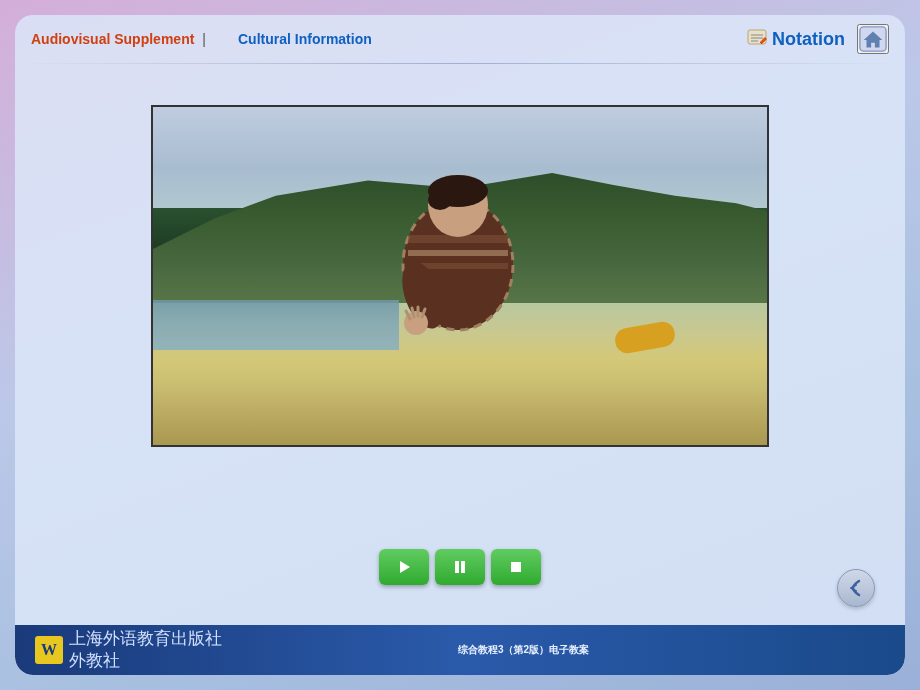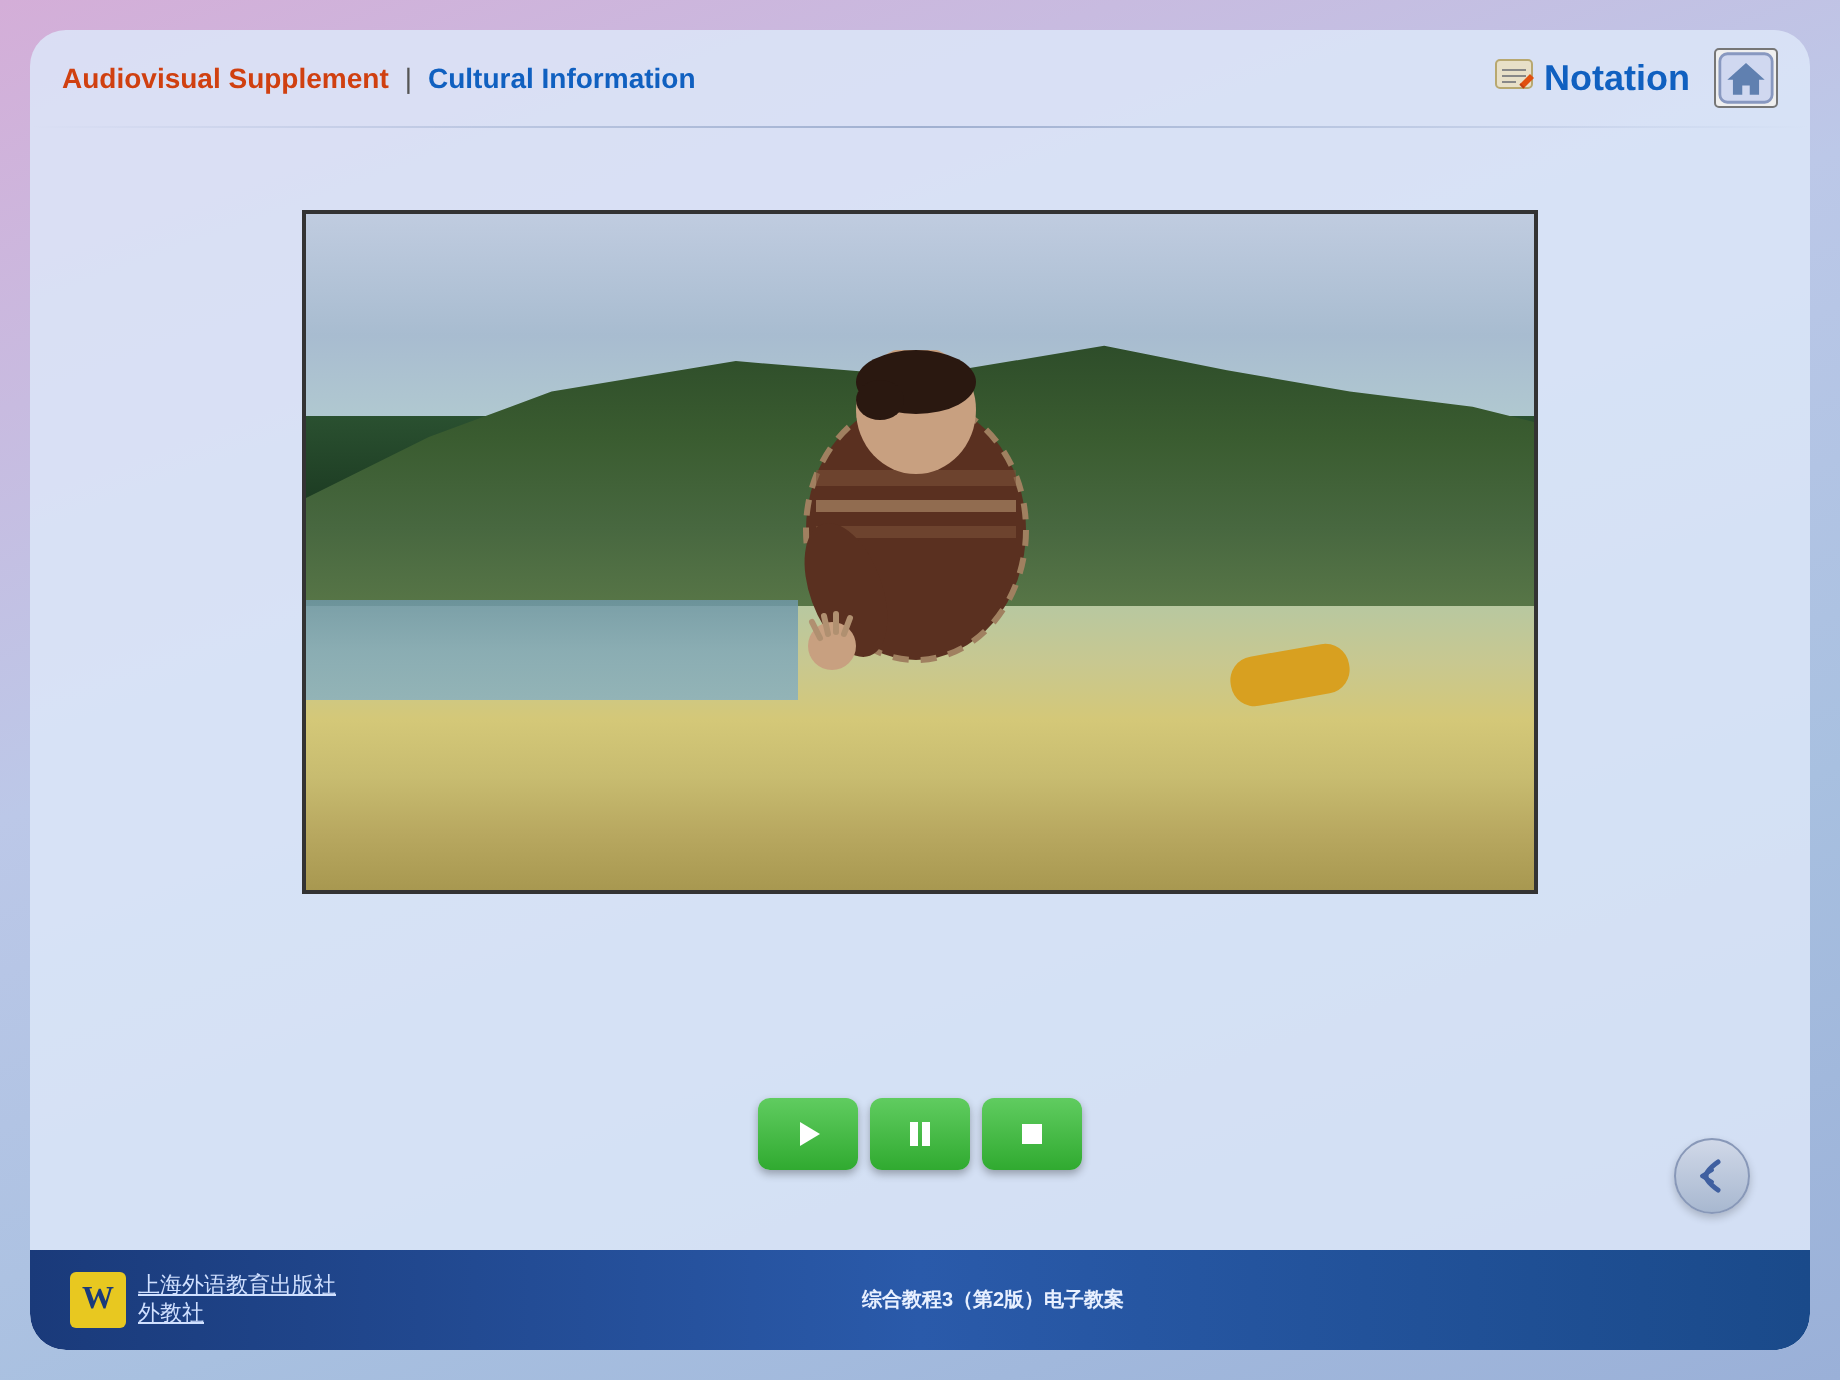--- a/index.html
+++ b/index.html
@@ -63,20 +63,21 @@
     .header-separator {
       color: #555;
       font-size: 14px;
       margin: 0 4px;
     }
 
     .header-current {
       color: #1060c0;
       font-size: 14px;
       font-weight: bold;
+      margin-left: 24px;
     }
 
     .header-right {
       display: flex;
       align-items: center;
       gap: 6px;
     }
 
     .notation-btn {
       display: flex;
@@ -266,23 +267,22 @@
       align-items: center;
       justify-content: center;
       font-size: 16px;
       font-weight: bold;
       color: #1a3a7a;
       font-family: serif;
     }
 
     .publisher-text {
       color: #d0e0ff;
-      font-size: 11px;
+      font-size: 17px;
       line-height: 1.3;
-      text-decoration: underline;
     }
 
     .bottom-title {
       color: #e8f0ff;
       font-size: 10px;
       font-weight: bold;
       margin-left: 20px;
     }
 
     .bottom-right-spacer {

